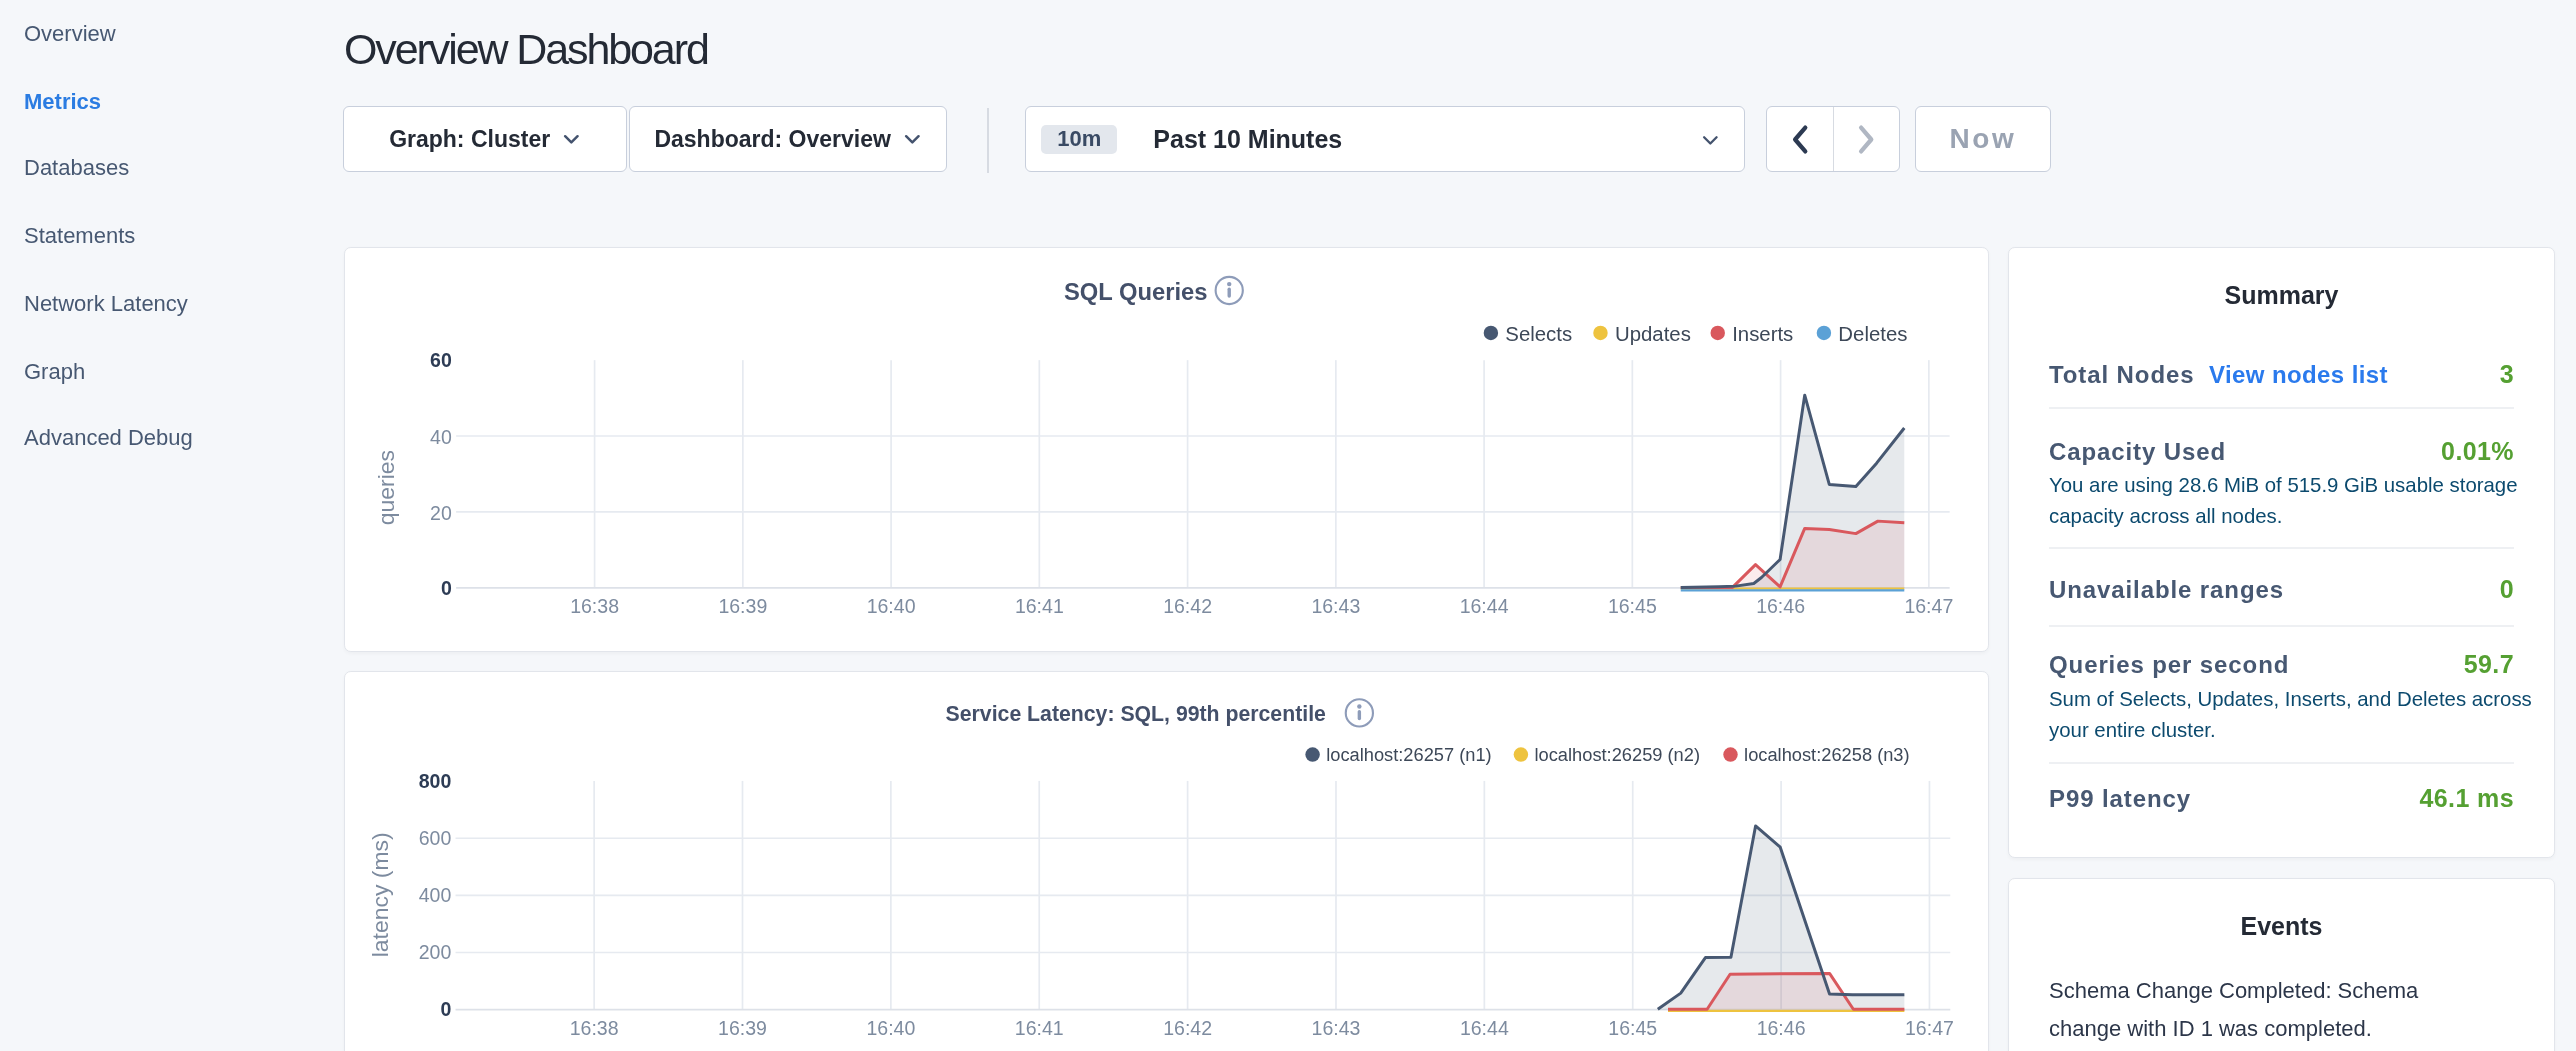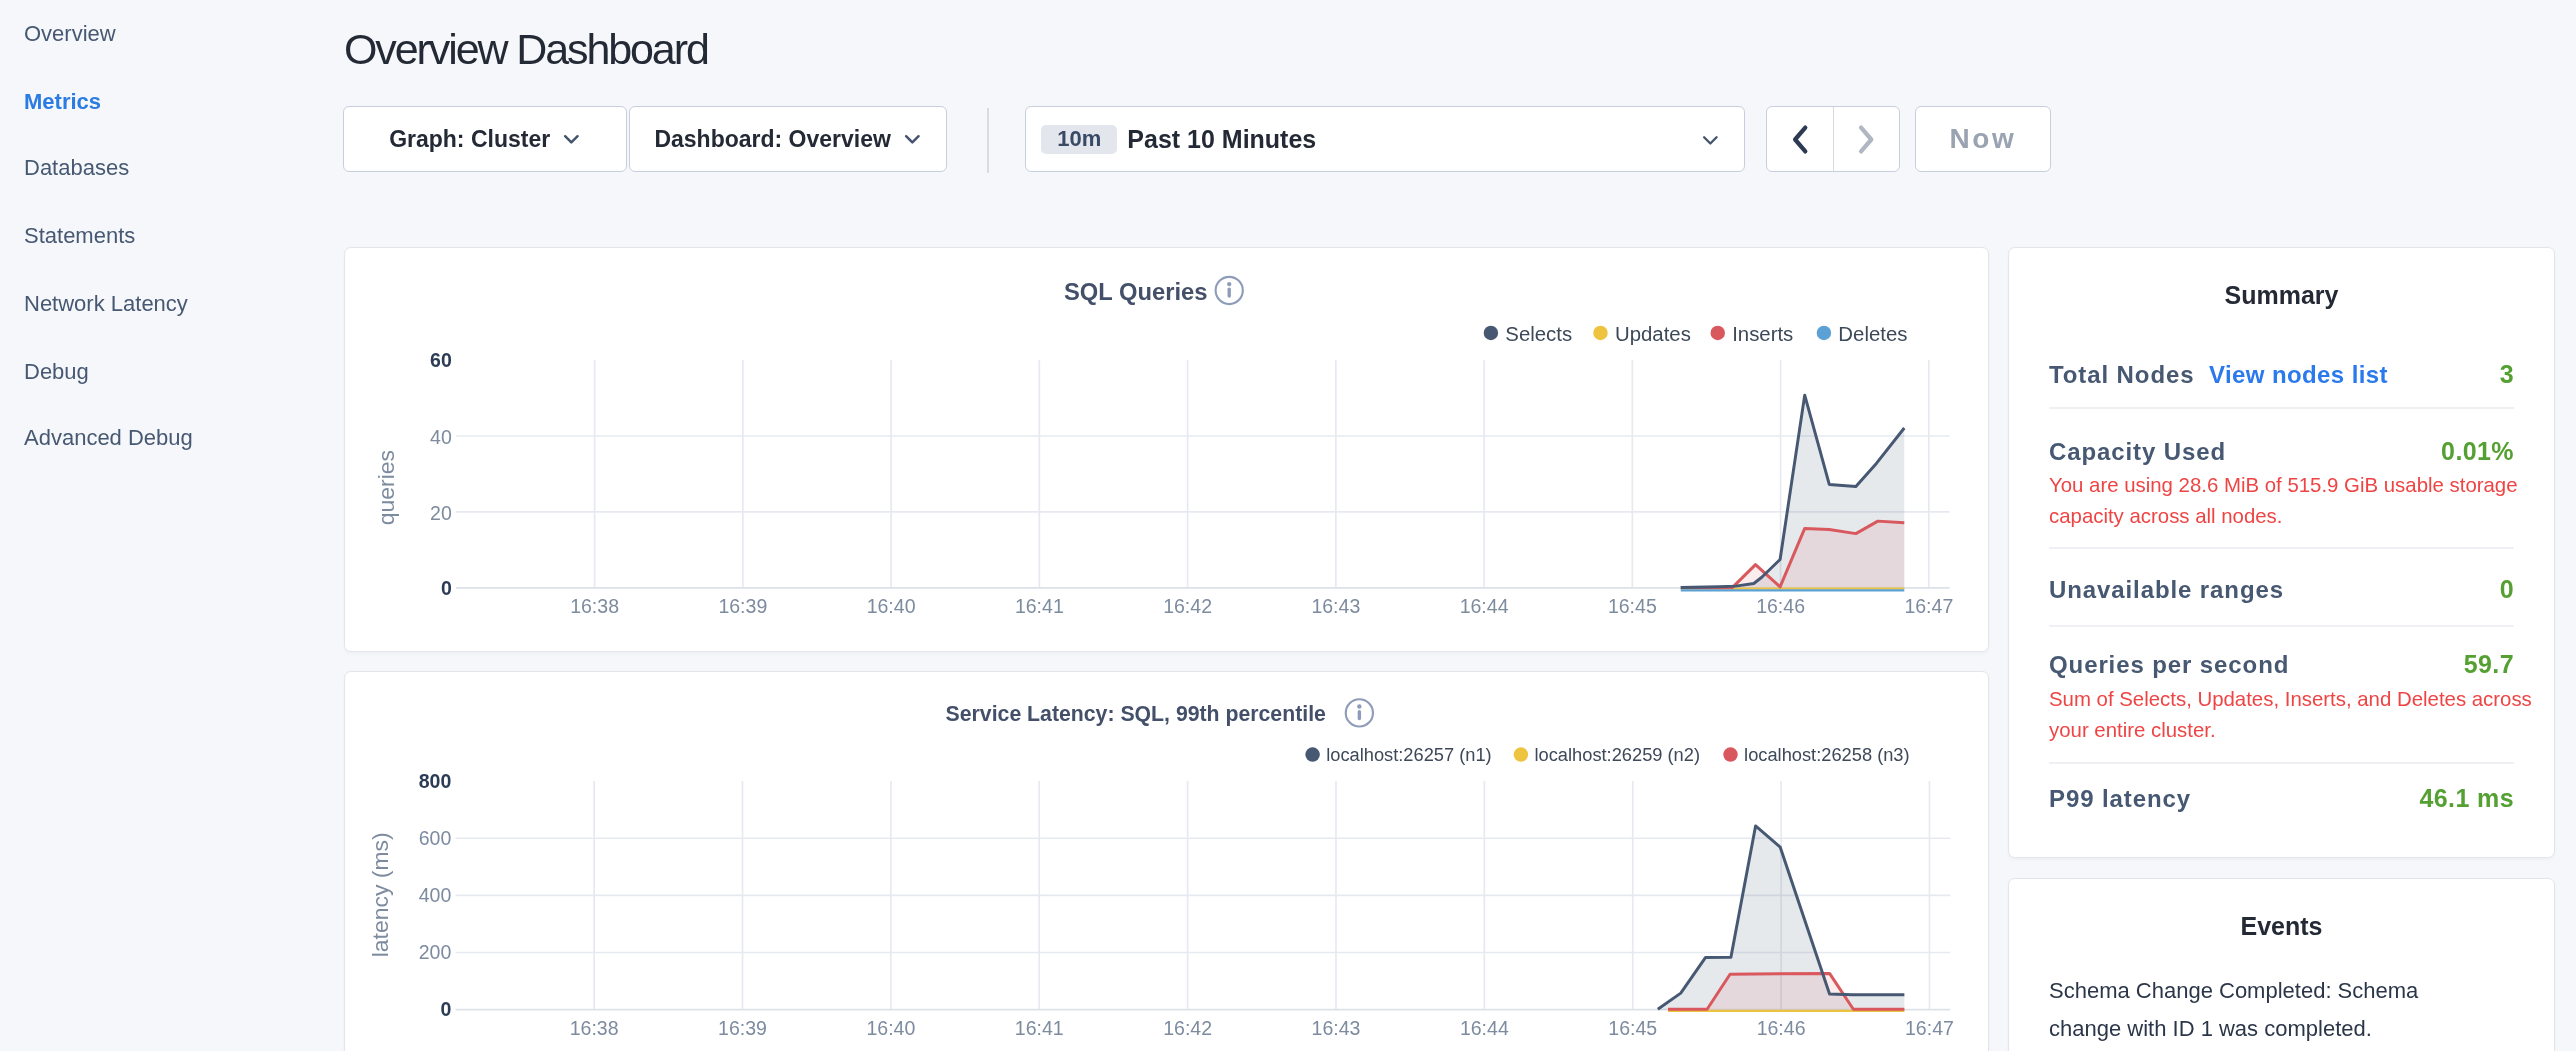--- a/index.html
+++ b/index.html
@@ -14,46 +14,46 @@
 .btn { position:absolute; top:106px; height:66px; background:#fff; border:1.7px solid #c8cfdc; border-radius:6px; display:flex; align-items:center; justify-content:center; font-weight:bold; font-size:23px; color:#242a35; }
 .chev { display:inline-block; width:18.7px; height:18.7px; }
 .sep { position:absolute; left:987px; top:108px; width:1.7px; height:65px; background:#d7dbe2; }
 .badge10m { background:#e3e7ed; border-radius:5.1px; font-weight:bold; font-size:22px; color:#394a64; width:76px; height:29px; display:flex; align-items:center; justify-content:center; }
 
 .card { position:absolute; background:#fff; border:1.7px solid #e2e5eb; border-radius:6.8px; box-shadow:0 1.7px 3.4px rgba(0,0,0,0.03); overflow:hidden;margin-top:28px; }
 .srow { position:absolute; left:40px; right:40px; height:27px; display:flex; justify-content:space-between; align-items:center; font-weight:bold; }
 .shead { font-size:24px; letter-spacing:0.9px; color:#475872; }
 .sval { font-size:25px; letter-spacing:0.4px; color:#55a032; }
 .sdiv { position:absolute; left:40px; right:40px; height:1.7px; background:#eef0f3; }
-.spara { position:absolute; left:40px; white-space:nowrap; font-size:20.4px; line-height:31px; color:#ef4444; }
+.spara { position:absolute; left:40px; white-space:nowrap; font-size:20.4px; line-height:31px; color:#0c4a6e; }
 </style>
 </head>
 <body>
 <div class="nav">
   <a style="top:0;">Overview</a>
   <a class="active" style="top:68px;">Metrics</a>
   <a style="top:134px;">Databases</a>
   <a style="top:202px;">Statements</a>
   <a style="top:270px;">Network Latency</a>
-  <a style="top:338px;">Debug</a>
+  <a style="top:338px;">Graph</a>
   <a style="top:404px;">Advanced Debug</a>
 </div>
 
 <div class="h1">Overview Dashboard</div>
 
 <div class="btn" style="left:343px; width:284px;">Graph:&nbsp;Cluster<svg class="chev" style="margin-left:12px;" viewBox="0 0 24 24" fill="none">
       <path d="M4 8 L12 16 L20 8" stroke="#44536e" stroke-width="3.2" stroke-linecap="round" stroke-linejoin="round"></path>
     </svg></div>
 <div class="btn" style="left:629px; width:318px;">Dashboard:&nbsp;Overview<svg class="chev" style="margin-left:12px;" viewBox="0 0 24 24" fill="none">
       <path d="M4 8 L12 16 L20 8" stroke="#44536e" stroke-width="3.2" stroke-linecap="round" stroke-linejoin="round"></path>
     </svg></div>
 <div class="sep"></div>
 <div class="btn" style="left:1025px; width:720px; justify-content:flex-start; padding-left:15.3px;">
   <span class="badge10m">10m</span>
-  <span style="margin-left:10px; font-size:25px;">Past 10 Minutes</span>
+  <span style="margin-left:36px; font-size:25px;">Past 10 Minutes</span>
   <svg class="chev" style="position:absolute; right:24px; top:24px;" viewBox="0 0 24 24" fill="none">
       <path d="M4 8 L12 16 L20 8" stroke="#44536e" stroke-width="3" stroke-linecap="round" stroke-linejoin="round"></path>
     </svg>
 </div>
 <div class="btn" style="left:1766px; width:134px; padding:0;">
   <div style="width:67px; height:100%; display:flex; align-items:center; justify-content:center; border-right:1.7px solid #d7dbe2;">
     <svg width="20.4" height="31" viewBox="0 0 24 36" fill="none">
         <path d="M18 4 L6 18 L18 32" stroke="#2c3a52" stroke-width="5" stroke-linecap="round" stroke-linejoin="round"></path>
       </svg>
   </div>

